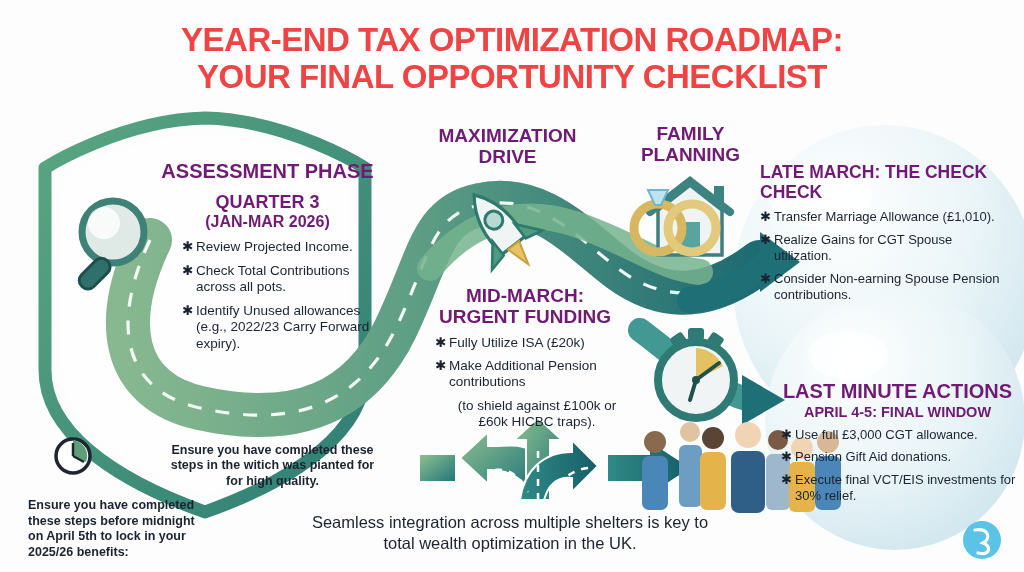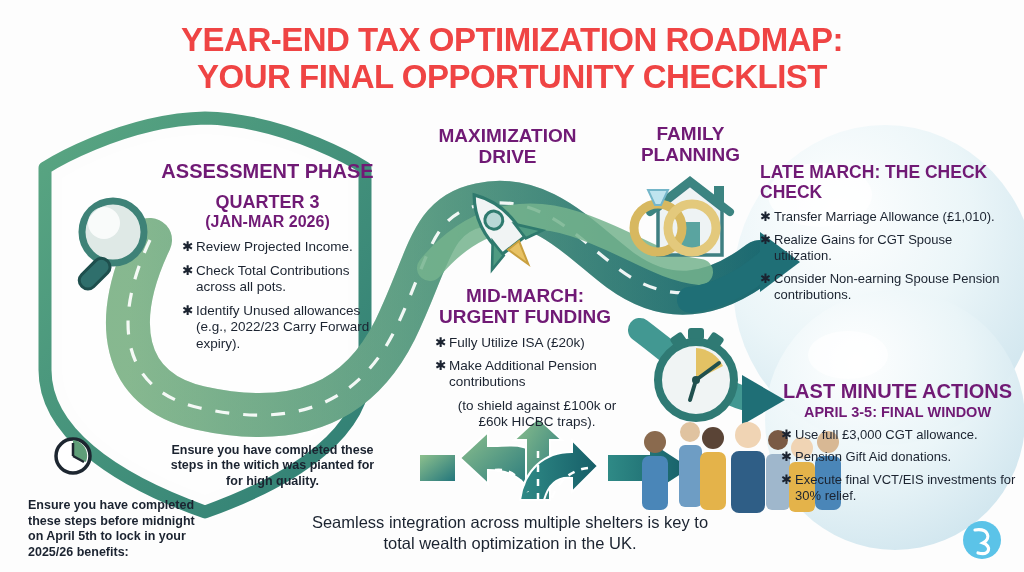--- a/index.html
+++ b/index.html
@@ -240,21 +240,21 @@
     <div class="hdr h1">LATE MARCH: THE CHECK CHECK</div>
     <ul id="late-list" class="bullets body-txt">
       <li><span class="ast">✱</span><span>Transfer Marriage Allowance (£1,010).</span></li>
       <li><span class="ast">✱</span><span>Realize Gains for CGT Spouse utilization.</span></li>
       <li><span class="ast">✱</span><span>Consider Non-earning Spouse Pension contributions.</span></li>
     </ul>
   </div>
 
   <div id="lastminute" class="abs">
     <div class="hdr h1">LAST MINUTE ACTIONS</div>
-    <div class="hdr h2">APRIL 3-5: FINAL WINDOW</div>
+    <div class="hdr h2">APRIL 4-5: FINAL WINDOW</div>
     <ul id="last-list" class="bullets body-txt">
       <li><span class="ast">✱</span><span>Use full £3,000 CGT allowance.</span></li>
       <li><span class="ast">✱</span><span>Pension Gift Aid donations.</span></li>
       <li><span class="ast">✱</span><span>Execute final VCT/EIS investments for 30% relief.</span></li>
     </ul>
   </div>
 
   <div id="note-road" class="abs body-txt">Ensure you have completed these steps in the witich was pianted for for high quality.</div>
   <div id="note-left" class="abs body-txt">Ensure you have completed these steps before midnight on April 5th to lock in your 2025/26 benefits:</div>
   <div id="tagline" class="abs body-txt">Seamless integration across multiple shelters is key to total wealth optimization in the UK.</div>

